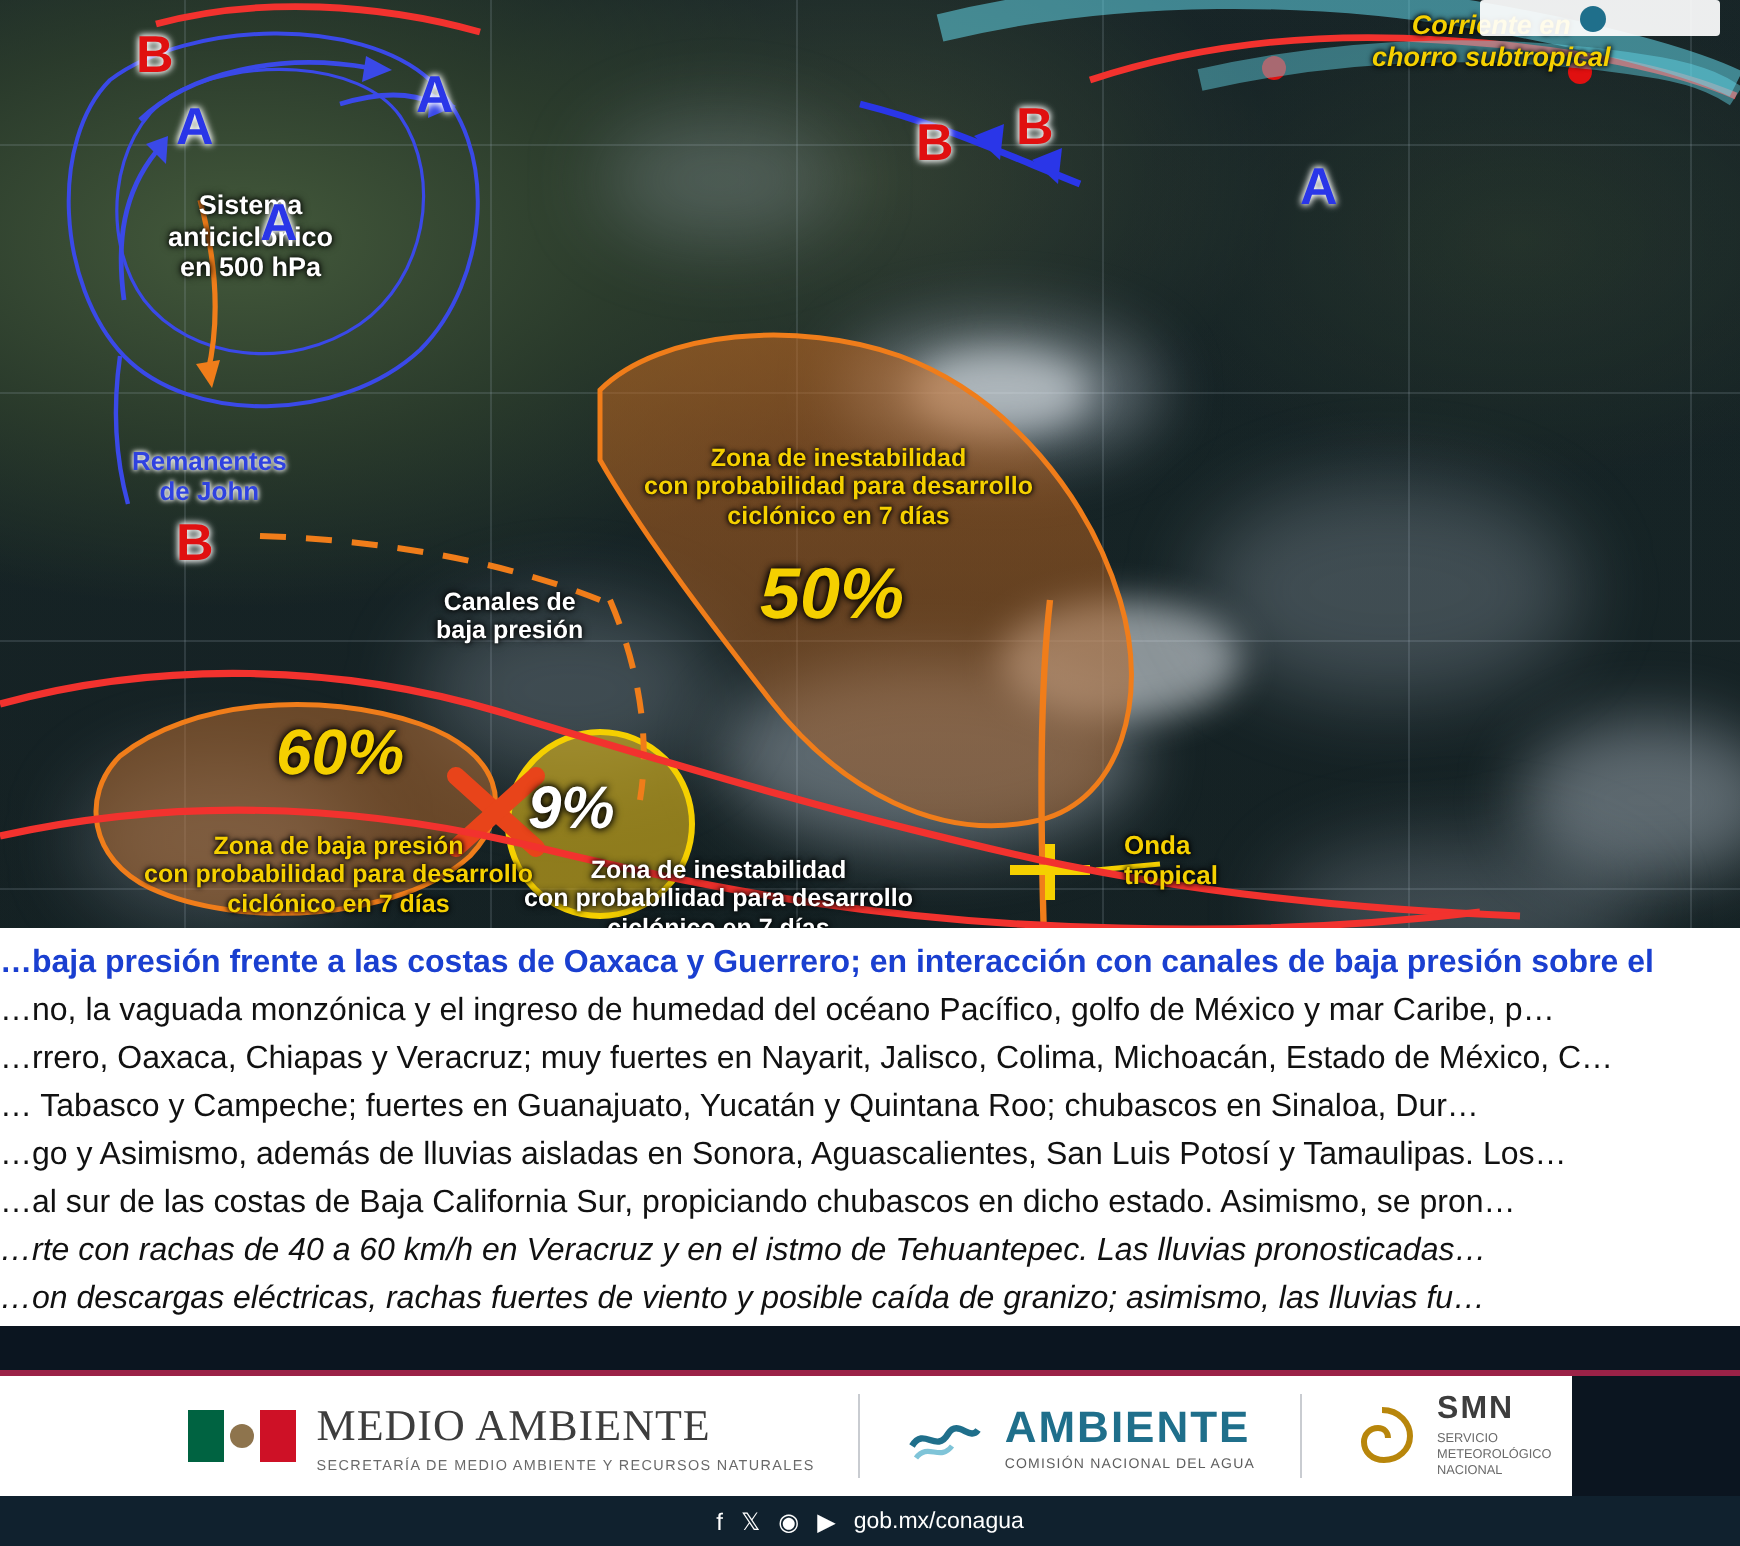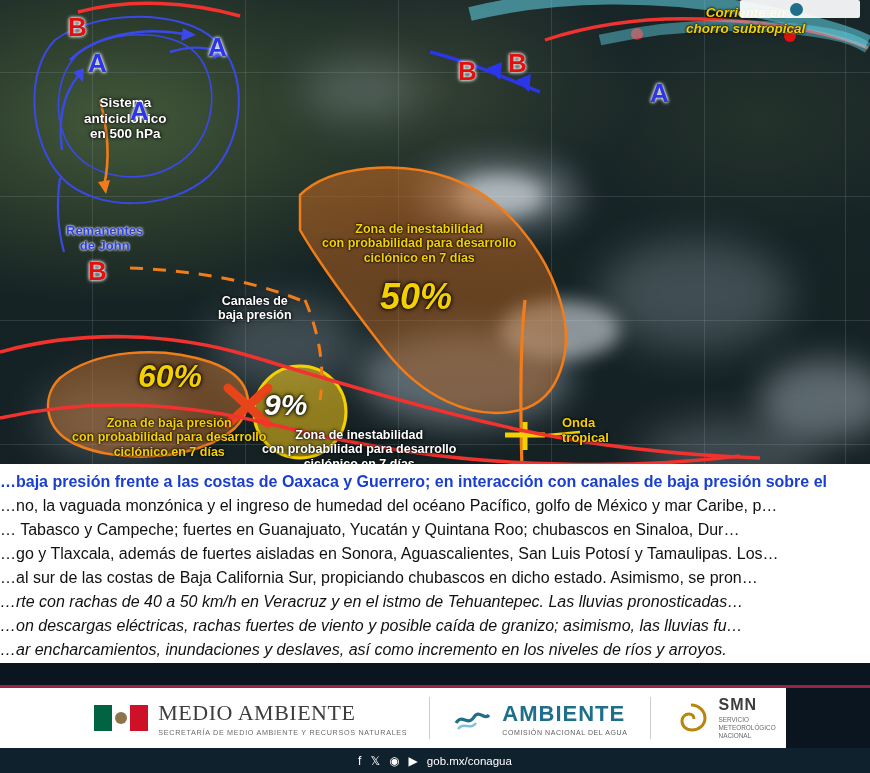--- a/index.html
+++ b/index.html
@@ -213,24 +213,25 @@
 
   <div id="toplogo">
     <div class="tl-circle"></div>
     <div class="tl-text">&nbsp;</div>
   </div>
 </div>
 
 <div id="textblock">
   <p><span class="t-blue">…baja presión frente a las costas de Oaxaca y Guerrero; en interacción con canales de baja presión sobre el</span></p>
   <p>…no, la vaguada monzónica y el ingreso de humedad del océano Pacífico, golfo de México y mar Caribe, p…</p>
+  <p>…rrero, Oaxaca, Chiapas y Veracruz; muy fuertes en Nayarit, Jalisco, Colima, Michoacán, Estado de México, C…</p>
   <p>… Tabasco y Campeche; fuertes en Guanajuato, Yucatán y Quintana Roo; chubascos en Sinaloa, Dur…</p>
-  <p>…go y Tlaxcala, además de fuertes aisladas en Sonora, Aguascalientes, San Luis Potosí y Tamaulipas. Los…</p>
+  <p>…go y Asimismo, además de lluvias aisladas en Sonora, Aguascalientes, San Luis Potosí y Tamaulipas. Los…</p>
   <p>…al sur de las costas de Baja California Sur, propiciando chubascos en dicho estado. Asimismo, se pron…</p>
-  <p style="font-style:italic">…rte con rachas de 40 a 50 km/h en Veracruz y en el istmo de Tehuantepec. Las lluvias pronosticadas…</p>
+  <p style="font-style:italic">…rte con rachas de 40 a 60 km/h en Veracruz y en el istmo de Tehuantepec. Las lluvias pronosticadas…</p>
   <p style="font-style:italic">…on descargas eléctricas, rachas fuertes de viento y posible caída de granizo; asimismo, las lluvias fu…</p>
   <p style="font-style:italic">…ar encharcamientos, inundaciones y deslaves, así como incremento en los niveles de ríos y arroyos.</p>
 </div>
 
 <div id="footer">
   <div class="bar"></div>
 
   <div id="brandrow">
     <div class="brand">
       <svg width="54" height="34" viewBox="0 0 54 34">

